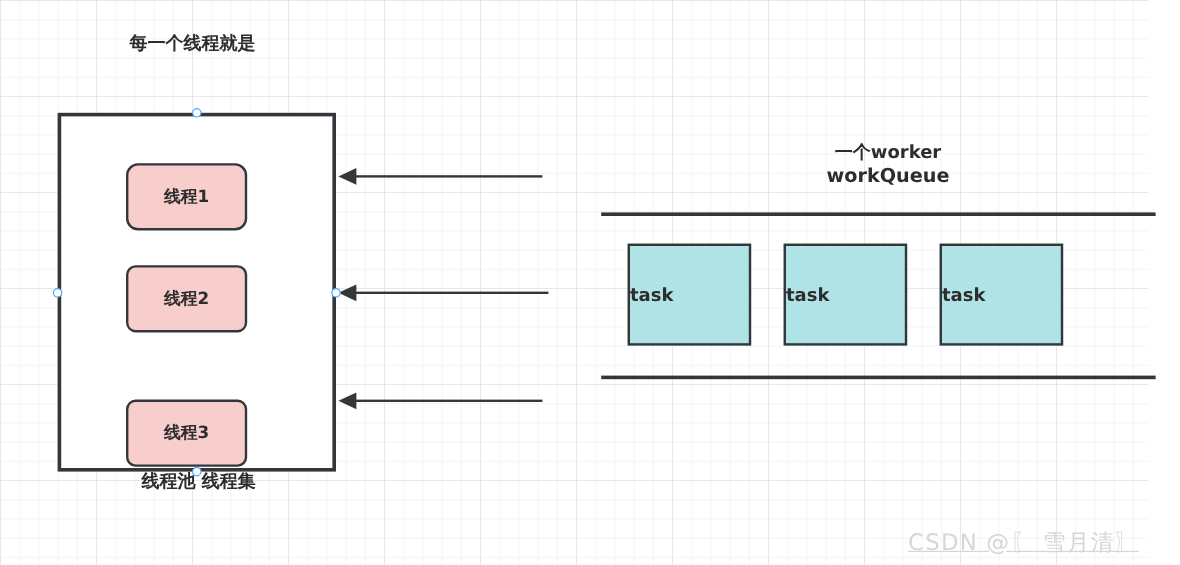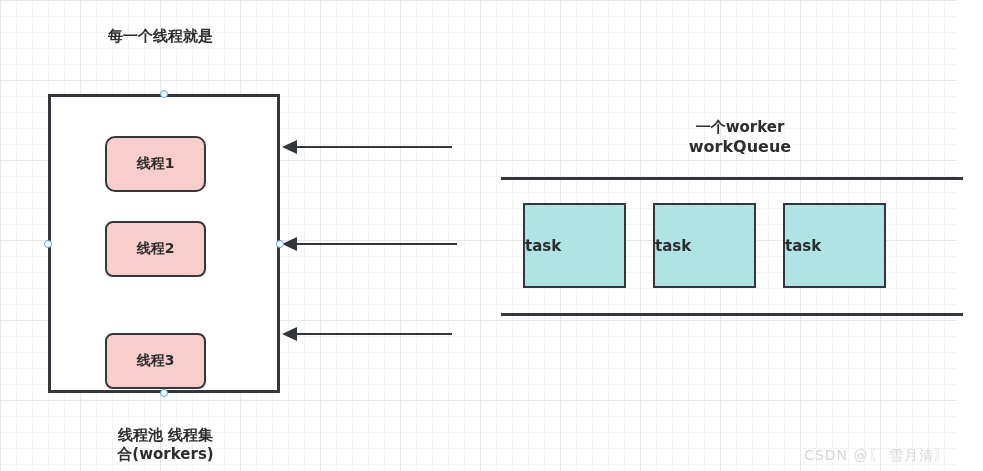--- a/index.html
+++ b/index.html
@@ -70,21 +70,21 @@
     border-bottom:7px solid transparent;
     border-right:15px solid var(--stroke-dark);
   }
   .conn-point {
     position:absolute; width:8px; height:8px; border-radius:50%;
     background:#ffffff; border:1.5px solid var(--connection-point);
     z-index:5;
   }
   .watermark {
     position:absolute; right:8px; bottom:6px;
-    font-size:14px; color: var(--watermark); letter-spacing:1px;
+    font-size:19px; color: var(--watermark); letter-spacing:1px;text-decoration:underline;
   }
 </style>
 </head>
 <body>
 
 <div class="canvas">
 
   <div class="note" style="left:78px; top:27px; width:165px;">
     <div>每一个线程就是</div>
   </div>
@@ -94,23 +94,22 @@
   <div class="thread-box" style="top:136px;border-radius:10px;">
     <span>线程1</span>
   </div>
   <div class="thread-box" style="top:221px;justify-content:center;">
     <span>线程2</span>
   </div>
   <div class="thread-box" style="top:306px;margin-top:27px;">
     <span>线程3</span>
   </div>
 
-  <div class="note" style="left:83px; top:426px; width:165px;">
+  <div class="note" style="left:83px; top:392px; width:165px;">
     <div>线程池 线程集</div>
-    <div>合(workers)</div>
   </div>
 
   <div class="arrow" style="left:282px; top:137px; width:170px;">
     <span class="shaft"></span>
     <span class="head"></span>
   </div>
   <div class="arrow" style="left:282px; top:234px; width:175px;">
     <span class="shaft"></span>
     <span class="head"></span>
   </div>

